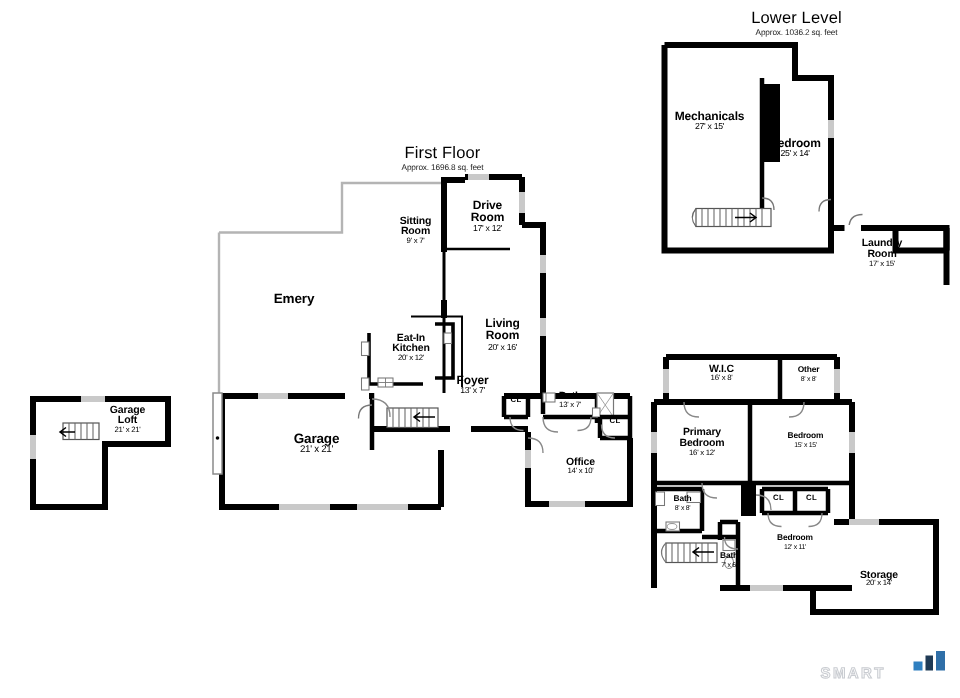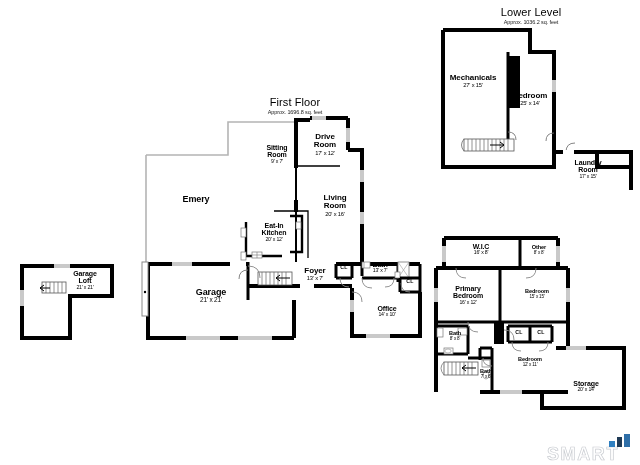--- a/index.html
+++ b/index.html
@@ -92,21 +92,21 @@
   #watermark {
     position: absolute;
     left: 547px;
     top: 443px;
     width: 88px;
     height: 18px;
   }
   .wm-text {
     position: absolute;
     left: 0; top: 1px;
-    font-size: 18px;
+    font-size: 10px;
     font-weight: bold;
     letter-spacing: 1.6px;
     color: transparent;
     -webkit-text-stroke: 0.7px #c9ccd1;
     text-stroke: 0.7px #c9ccd1;
     text-align: right;
   }
   .wm-bars { position: absolute; left: 62px; top: 4px; }
   .wm-bar { position: absolute; bottom: 0; }
   .wm-b1 { left: 0px;  width: 6px; height: 6px;  background: #2f7fc0; }
@@ -416,33 +416,33 @@
     <span class="nm">Room</span>
     <span class="dim">9' x 7'</span>
   </div>
 
   <div class="lbl sz-md" style="left:288px; top:133px; width:74px;">
     <span class="nm">Drive</span>
     <span class="nm">Room</span>
     <span class="dim">17' x 12'</span>
   </div>
 
-  <div class="lbl sz-md" style="left:298px; top:194px; width:74px;">
+  <div class="lbl sz-md" style="left:298px; top:212px; width:74px;">
     <span class="nm">Living</span>
     <span class="nm">Room</span>
     <span class="dim">20' x 16'</span>
   </div>
 
   <div class="lbl sz-sm" style="left:237px; top:222px; width:74px;">
     <span class="nm">Eat-In</span>
     <span class="nm">Kitchen</span>
     <span class="dim">20' x 12'</span>
   </div>
 
-  <div class="lbl sz-md" style="left:283px; top:267px; width:64px;">
+  <div class="lbl sz-md" style="left:283px; top:250px; width:64px;">
     <span class="nm">Foyer</span>
     <span class="dim">13' x 7'</span>
   </div>
 
   <div class="lbl sz-sm" style="left:362px; top:261px; width:36px;">
     <span class="nm">Bath</span>
     <span class="dim">13' x 7'</span>
   </div>
 
   <div class="lbl sz-sm" style="left:358px; top:305px; width:58px;">

